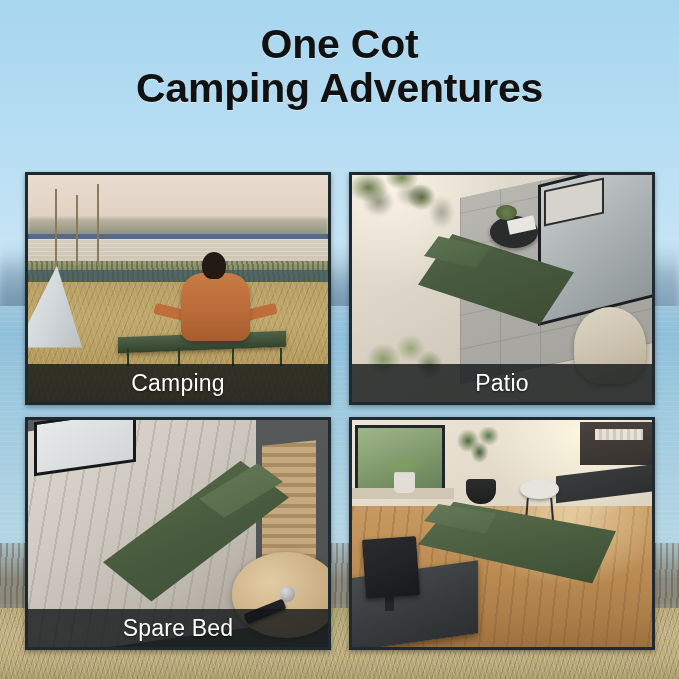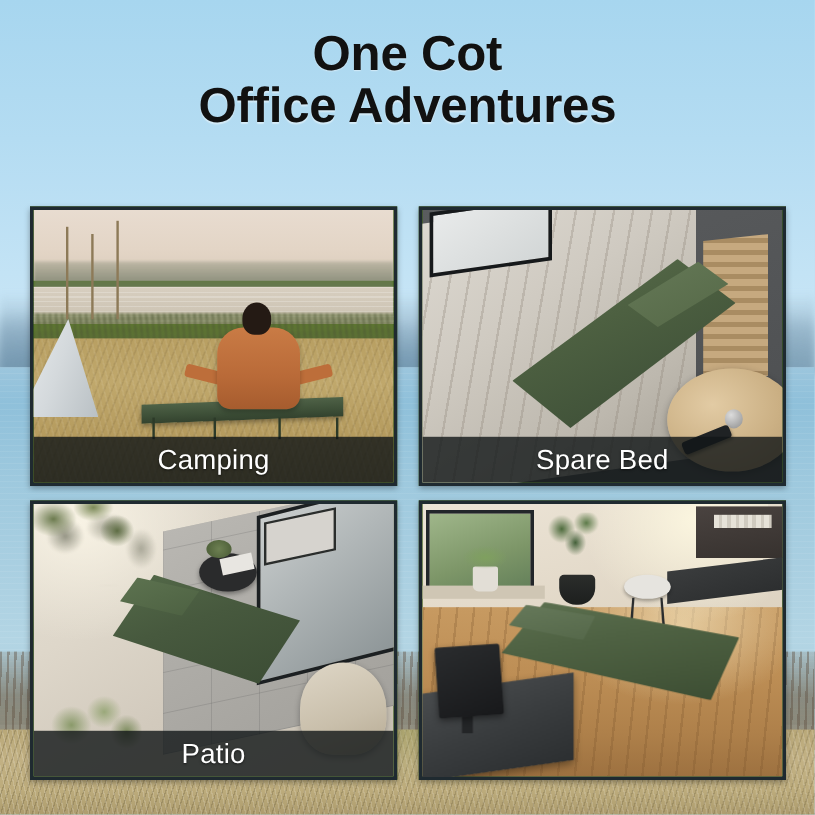--- a/index.html
+++ b/index.html
@@ -73,21 +73,21 @@
   
   .grid {
     position:absolute; left:25px; top:172px; width:630px; height:478px;
     display:grid; grid-template-columns:1fr 1fr; grid-template-rows:1fr 1fr;
     column-gap:18px; row-gap:12px;
   }
   .panel {
     position:relative; overflow:hidden;
     border:3px solid #1f2a30;
     box-shadow:0 2px 5px rgba(0,0,0,.35);
-    background:#4d7c0f;
+    background:#1d4ed8;
   }
   .photo { position:absolute; inset:0; overflow:hidden; }
   .caption {
     position:absolute; left:0; right:0; bottom:0; height:38px;
     background:rgba(18,22,24,.80);
     display:flex; align-items:center; justify-content:center;
   }
   .caption-text {
     font-family:"Liberation Sans Narrow","Liberation Sans", sans-serif;
     color:#fff; font-size:23px; font-weight:400; letter-spacing:.2px;
@@ -271,21 +271,21 @@
   <div class="bg-sky"></div>
   <div class="bg-hills"></div>
   <div class="bg-lake"></div>
   <div class="bg-scrub"></div>
   <div class="bg-grass"></div>
 </div>
 
 <div class="header">
   <div class="headline">
     <div>One Cot</div>
-    <div class="l2">Office Adventures</div>
+    <div class="l2">Camping Adventures</div>
   </div>
 </div>
 
 <div class="grid">
 
   <div class="panel p1">
     <div class="photo">
       <div class="sky"></div>
       <div class="farhill"></div>
       <div class="water"></div>
@@ -303,56 +303,56 @@
       <div class="arm-l"></div>
       <div class="arm-r"></div>
       <div class="person-body"></div>
       <div class="person-head"></div>
     </div>
     <div class="caption">
       <span class="caption-text">Camping</span>
     </div>
   </div>
 
-  <div class="panel p3">
-    <div class="photo">
-      <div class="wallbg"></div>
-      <div class="floor"></div>
-      <div class="window"></div>
-      <div class="slats"></div>
-      <div class="cot"></div>
-      <div class="cot-pillow"></div>
-      <div class="rtable"></div>
-      <div class="ball"></div>
-      <div class="remote"></div>
-    </div>
-    <div class="caption">
-      <span class="caption-text">Spare Bed</span>
-    </div>
-  </div>
-
   <div class="panel p2">
     <div class="photo">
       <div class="wall"></div>
       <div class="sunpatch"></div>
       <div class="floor"></div>
       <div class="glassdoor"></div>
       <div class="stool"></div>
       <div class="shadow-leaf"></div>
       <div class="foliage"></div>
       <div class="cot"></div>
       <div class="cot-pillow"></div>
       <div class="table"></div>
       <div class="tab-item"></div>
       <div class="plant"></div>
       <div class="chair"></div>
       <div class="bush"></div>
     </div>
     <div class="caption">
       <span class="caption-text">Patio</span>
+    </div>
+  </div>
+
+  <div class="panel p3">
+    <div class="photo">
+      <div class="wallbg"></div>
+      <div class="floor"></div>
+      <div class="window"></div>
+      <div class="slats"></div>
+      <div class="cot"></div>
+      <div class="cot-pillow"></div>
+      <div class="rtable"></div>
+      <div class="ball"></div>
+      <div class="remote"></div>
+    </div>
+    <div class="caption">
+      <span class="caption-text">Spare Bed</span>
     </div>
   </div>
 
   <div class="panel p4">
     <div class="photo">
       <div class="wall"></div>
       <div class="floor"></div>
       <div class="sun"></div>
       <div class="window"></div>
       <div class="sill"></div>

